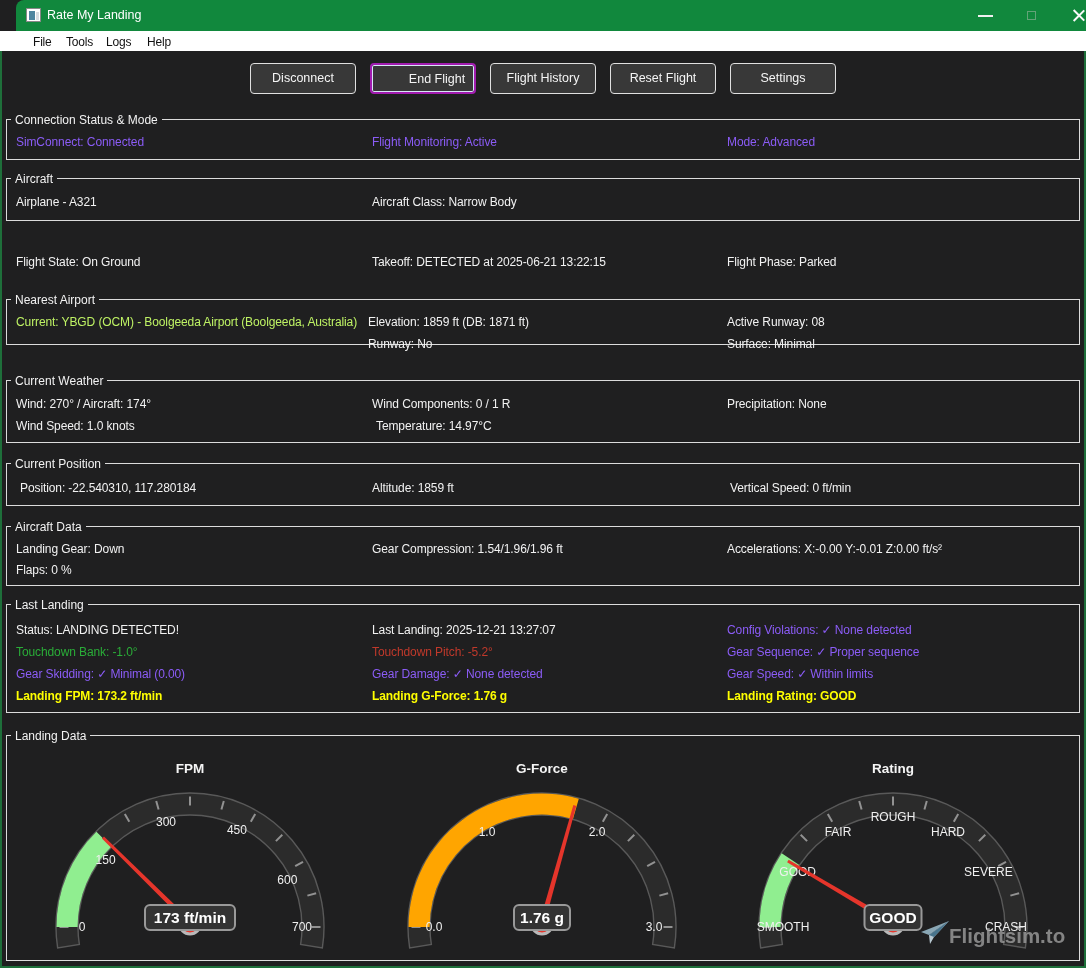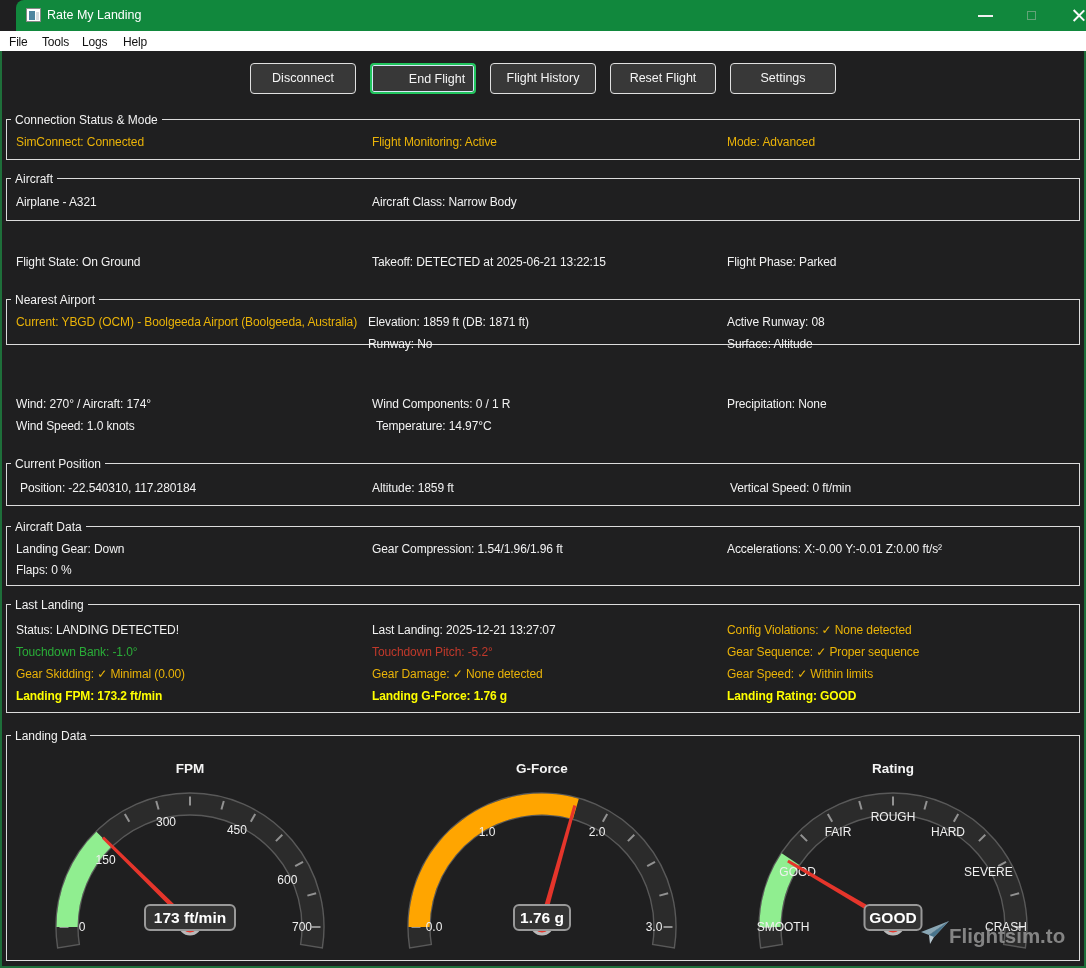--- a/index.html
+++ b/index.html
@@ -20,32 +20,32 @@
   background:#d8dde2; display:block; }
 .ttext { position:absolute; left:31px; top:7.5px; color:#fff; font-size:12.5px; }
 .wmin { position:absolute; left:962px; top:15px; width:15px; height:1.6px; background:#f0f0f0; }
 .wmax { position:absolute; left:1011px; top:11px; width:9px; height:9px; border:1px solid #63a378; }
 .wclose { position:absolute; left:1056px; top:9px; width:12px; height:12px; }
 .wclose:before, .wclose:after { content:''; position:absolute; left:5.5px; top:-1px;
   width:1.6px; height:15px; background:#fafafa; }
 .wclose:before { transform:rotate(45deg); }
 .wclose:after { transform:rotate(-45deg); }
 .menubar { position:absolute; left:0; top:31px; width:1086px; height:20px; background:#ffffff; }
-.menubar span { position:absolute; top:3.5px; color:#111; font-size:12px; letter-spacing:-0.2px; }
+.menubar span { position:absolute; top:3.5px; color:#111; font-size:12px; letter-spacing:-0.2px;margin-left:24px; }
 .btn { position:absolute; top:63px; width:106px; height:31px; background:#383838;
   border:1.6px solid #e0e0e0; border-radius:4px; color:#f5f5f5; font-size:12.5px;
   text-align:center; line-height:28px; }
-.btn.focus { border:2px solid #22c55e; box-shadow:inset 0 0 0 1px #d8e8f8;padding-left:28px; }
+.btn.focus { border:2px solid #a21caf; box-shadow:inset 0 0 0 1px #d8e8f8;padding-left:28px; }
 .gb { position:absolute; left:6px; width:1073.5px; border:1.6px solid #dcdcdc; }
 .gbl { position:absolute; left:4px; top:-8px; background:#1f1f20; padding:0 4px;
   font-size:12px; color:#f2f2f2; line-height:16px; }
 .t { position:absolute; font-size:12px; letter-spacing:-0.1px; color:#f2f2f2; line-height:16px; white-space:pre; }
-.t.grn { color:#eab308; }
+.t.grn { color:#8b5cf6; }
 .t.grn2 { color:#2aad38; }
-.t.org { color:#eab308; }
+.t.org { color:#bef264; }
 .t.red { color:#c0392b;text-align:center; }
 .t.yel { color:#ffff00; font-weight:bold; }
 .wm { position:absolute; left:949px; top:924px; color:rgba(150,150,150,0.85);
   font-size:20.5px; font-weight:bold; }
 .wmplane { position:absolute; left:921px; top:921px; }
 </style>
 </head>
 <body>
 <div class="window">
   <div class="edgeL"></div>
@@ -86,21 +86,24 @@
 <div class="t " style="left:16px;top:253.5px">Flight State: On Ground</div>
 <div class="t " style="left:372px;top:253.5px">Takeoff: DETECTED at 2025-06-21 13:22:15</div>
 <div class="t " style="left:727px;top:253.5px">Flight Phase: Parked</div>
 <div class="gb" style="top:299px;height:46px">
       <span class="gbl">Nearest Airport</span>
     </div>
 <div class="t org" style="left:16px;top:313.5px">Current: YBGD (OCM) - Boolgeeda Airport (Boolgeeda, Australia)</div>
 <div class="t " style="left:368px;top:313.5px">Elevation: 1859 ft (DB: 1871 ft)</div>
 <div class="t " style="left:368px;top:335.5px">Runway: No</div>
 <div class="t " style="left:727px;top:313.5px">Active Runway: 08</div>
-<div class="t " style="left:727px;top:335.5px">Surface: Altitude</div>
+<div class="t " style="left:727px;top:335.5px">Surface: Minimal</div>
+<div class="gb" style="top:380px;height:63px">
+      <span class="gbl">Current Weather</span>
+    </div>
 <div class="t " style="left:16px;top:395.5px">Wind: 270° / Aircraft: 174°</div>
 <div class="t " style="left:16px;top:417.5px">Wind Speed: 1.0 knots</div>
 <div class="t " style="left:372px;top:395.5px">Wind Components: 0 / 1 R</div>
 <div class="t " style="left:376px;top:417.5px">Temperature: 14.97°C</div>
 <div class="t " style="left:727px;top:395.5px">Precipitation: None</div>
 <div class="gb" style="top:462.5px;height:43.5px">
       <span class="gbl">Current Position</span>
     </div>
 <div class="t " style="left:20px;top:479.5px">Position: -22.540310, 117.280184</div>
 <div class="t " style="left:372px;top:479.5px">Altitude: 1859 ft</div>

